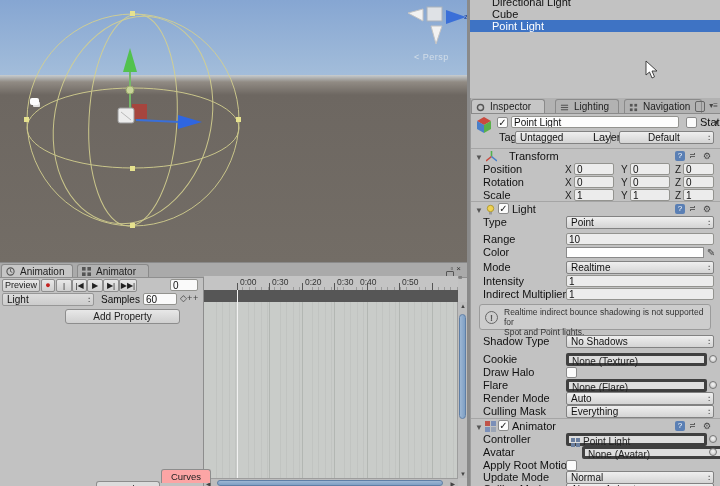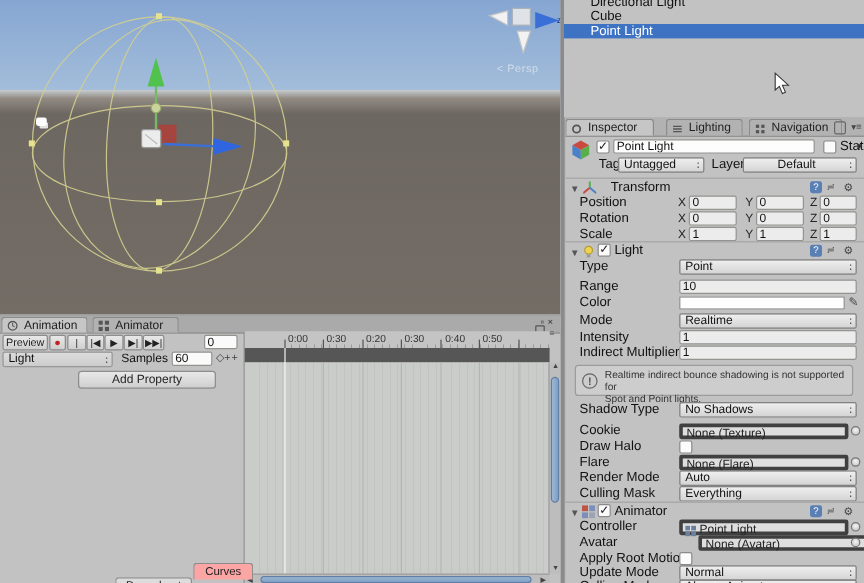--- a/index.html
+++ b/index.html
@@ -177,21 +177,21 @@
       <polygon points="16,5 9,9 9,17 16,13" fill="#59b04a"></polygon>
   </svg>
   <div class="chk" style="left:26px;top:19px;"><span>✓</span></div>
   <input class="ifield" style="left: 40px; top: 18px; width: 168px; background: rgb(253, 253, 253);" value="Point Light">
   <div class="chk" style="left:215px;top:19px;"></div>
   <div class="abs" style="left:229px;top:18px;line-height:13px;">Static</div>
   <div class="abs" style="left:242px;top:21px;font-size:7px;color:#333;">▼</div>
 
   <div class="irow" style="top:33px;text-decoration:underline;">
     <span class="abs" style="left:28px;">Tag</span>
-    <div class="idrop" style="left:44px;width:72px;"><span>Untagged</span></div>
+    <div class="idrop" style="left:44px;width:96px;"><span>Untagged</span></div>
     <span class="abs" style="left:122px;">Layer</span>
     <div class="idrop" style="left:148px;width:95px;padding-left:28px;"><span>Default</span></div>
   </div>
 
   <div class="sect-head" style="top:50px;">
     <span class="fold">▼</span>
     <svg class="abs" style="left:15px;top:2px;" width="11" height="11">
       <line x1="5.5" y1="5.5" x2="5.5" y2="0" stroke="#52b14e" stroke-width="1.6"></line>
         <line x1="5.5" y1="5.5" x2="0" y2="10" stroke="#c94a3e" stroke-width="1.6"></line>
         <line x1="5.5" y1="5.5" x2="11" y2="10" stroke="#4a7fc9" stroke-width="1.6"></line>
@@ -401,21 +401,21 @@
   <div id="ruler">
     <div class="rtick" style="left:33px;height:7px;"></div>
       <span class="rlabel" style="left:36px;">0:00</span>
     <div class="rtick" style="left:65px;height:7px;"></div>
       <span class="rlabel" style="left:68px;">0:30</span>
     <div class="rtick" style="left:98px;height:7px;"></div>
       <span class="rlabel" style="left:101px;">0:20</span>
     <div class="rtick" style="left:130px;height:7px;"></div>
       <span class="rlabel" style="left:133px;">0:30</span>
     <div class="rtick" style="left:163px;height:7px;"></div>
-      <span class="rlabel" style="left:167px;text-align:right;">0:40</span>
+      <span class="rlabel" style="left:156px;text-align:right;">0:40</span>
     <div class="rtick" style="left:195px;height:7px;"></div>
       <span class="rlabel" style="left:198px;">0:50</span>
     <div class="rtick" style="left:228px;height:7px;"></div>
       <span class="rlabel" style="left:246px;color:#8d8d8d;margin-left:36px;">1:00</span>
   </div>
 
   <div id="dope-dark"></div>
   <div id="dope-main">
     <div class="gline" style="left:65px;"></div>
       <div class="gline" style="left:98px;"></div>

